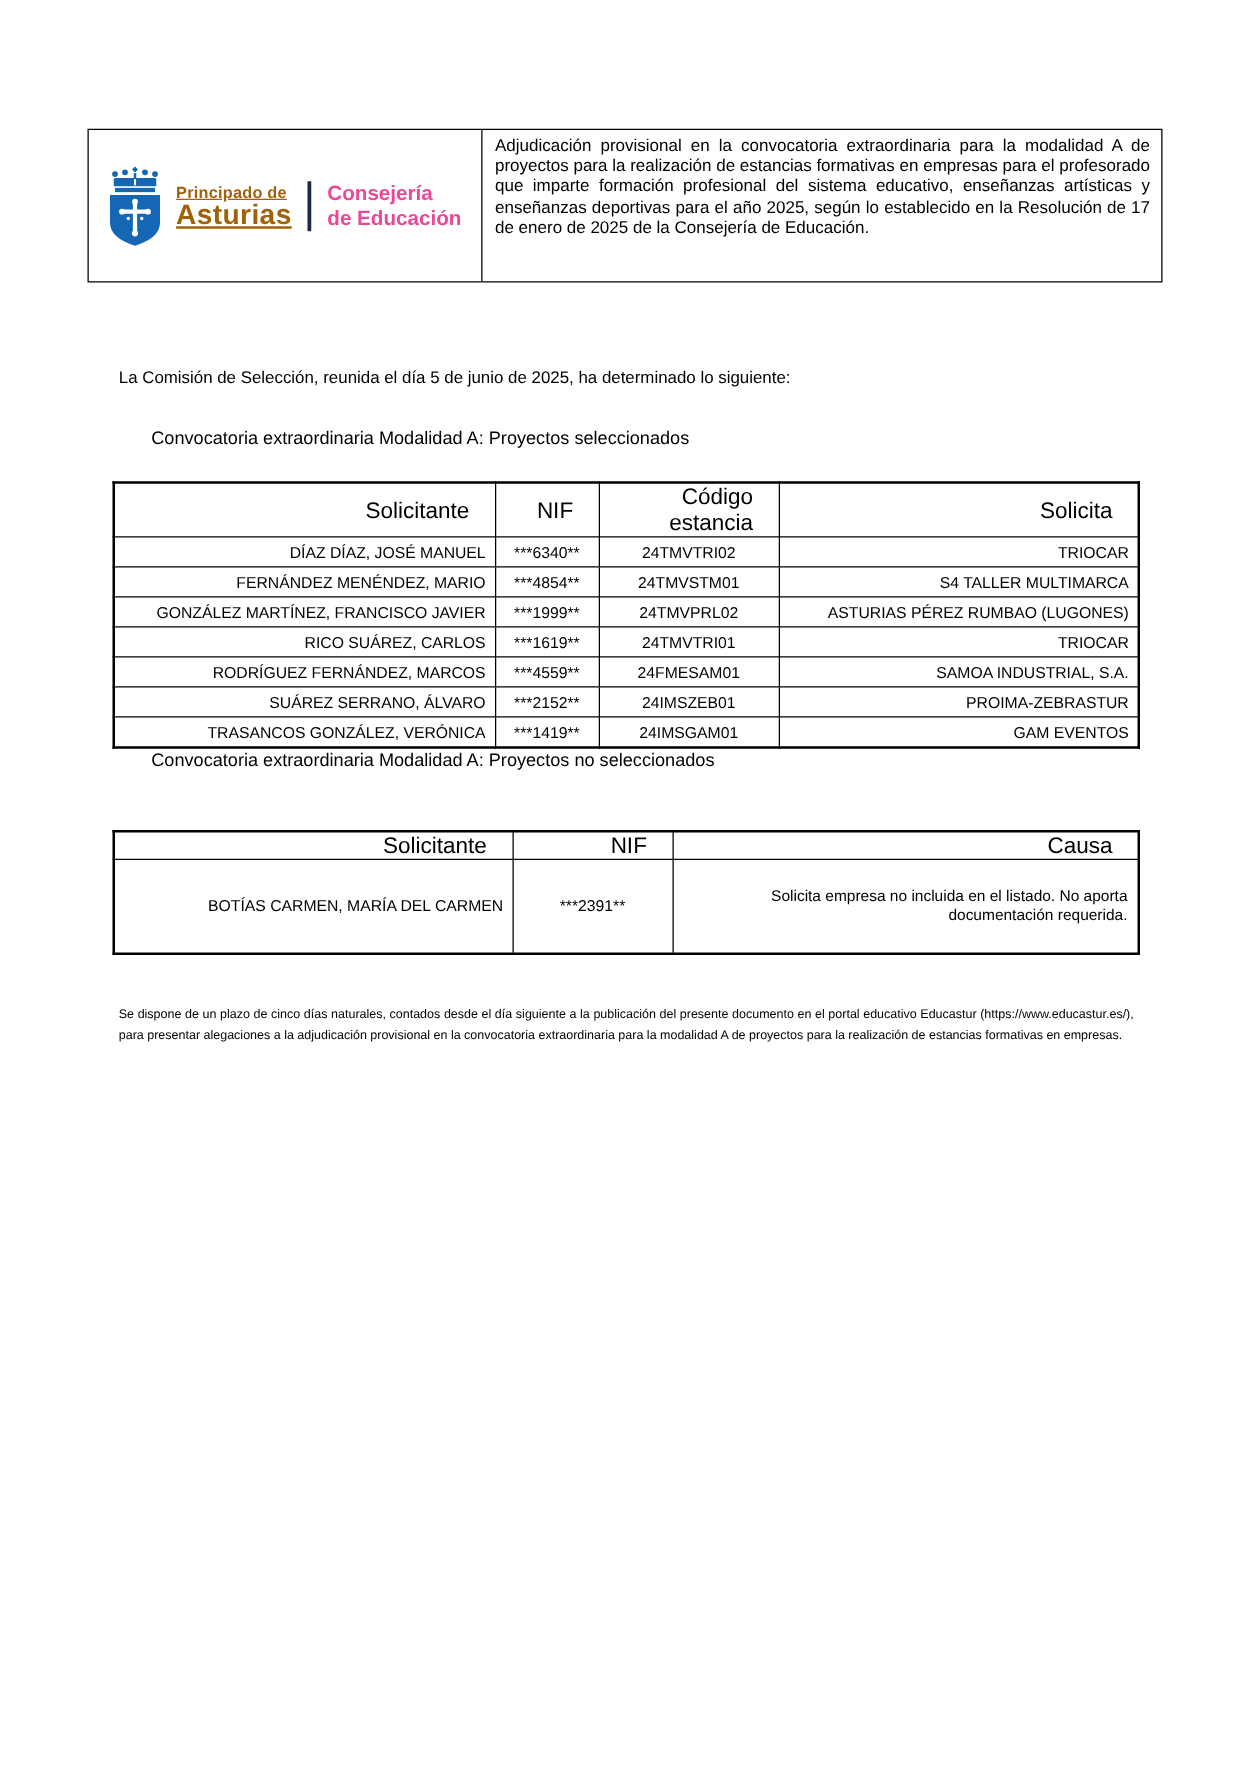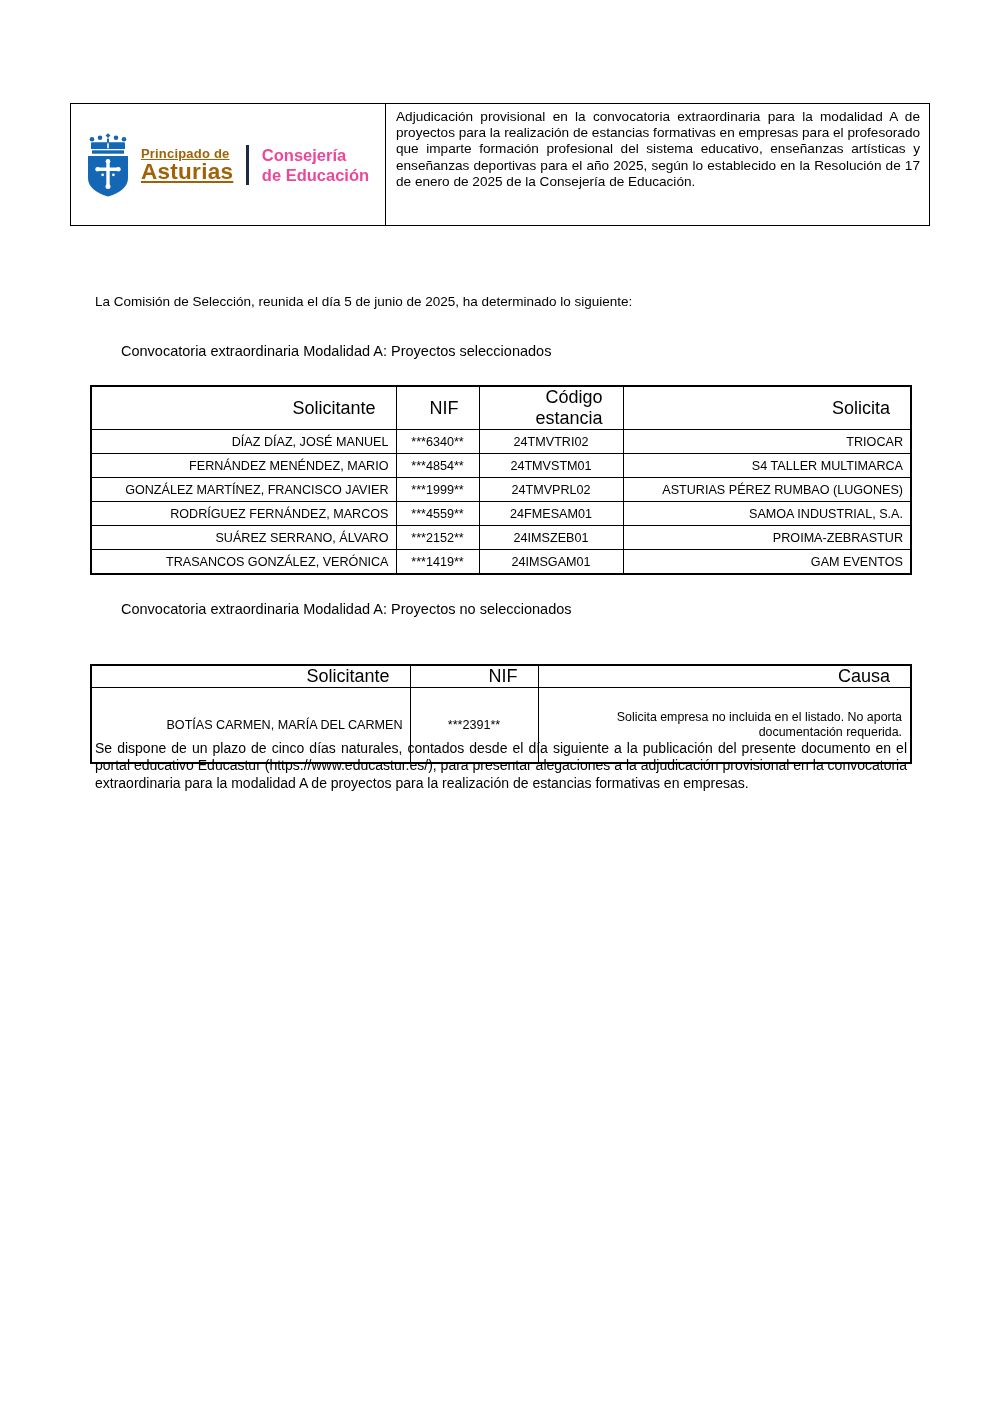--- a/index.html
+++ b/index.html
@@ -57,23 +57,23 @@
   .sec-heading {
     position: absolute;
     left: 95px;
     font-size: 14.5px;
     margin-left: 26px;
   }
   .h1 { top: 343px; }
   .h2 { top: 601px; }
   .closing {
     position: absolute;
-    left: 95px; top: 740px;
+    left: 95px; top: 803px;
     width: 812px;
-    font-size: 14px;
+    font-size: 10px;
     line-height: 17.3px;
     text-align: justify;
   }
 
   
   table {
     position: absolute;
     left: 90px;
     border-collapse: collapse;
     table-layout: fixed;
@@ -187,20 +187,26 @@
           <td>24TMVSTM01</td>
           <td>S4 TALLER MULTIMARCA</td>
         </tr>
         <tr>
           <td>GONZÁLEZ MARTÍNEZ, FRANCISCO JAVIER</td>
           <td>***1999**</td>
           <td>24TMVPRL02</td>
           <td>ASTURIAS PÉREZ RUMBAO (LUGONES)</td>
         </tr>
         <tr>
+          <td>RICO SUÁREZ, CARLOS</td>
+          <td>***1619**</td>
+          <td>24TMVTRI01</td>
+          <td>TRIOCAR</td>
+        </tr>
+        <tr>
           <td>RODRÍGUEZ FERNÁNDEZ, MARCOS</td>
           <td>***4559**</td>
           <td>24FMESAM01</td>
           <td>SAMOA INDUSTRIAL, S.A.</td>
         </tr>
         <tr>
           <td>SUÁREZ SERRANO, ÁLVARO</td>
           <td>***2152**</td>
           <td>24IMSZEB01</td>
           <td>PROIMA-ZEBRASTUR</td>

